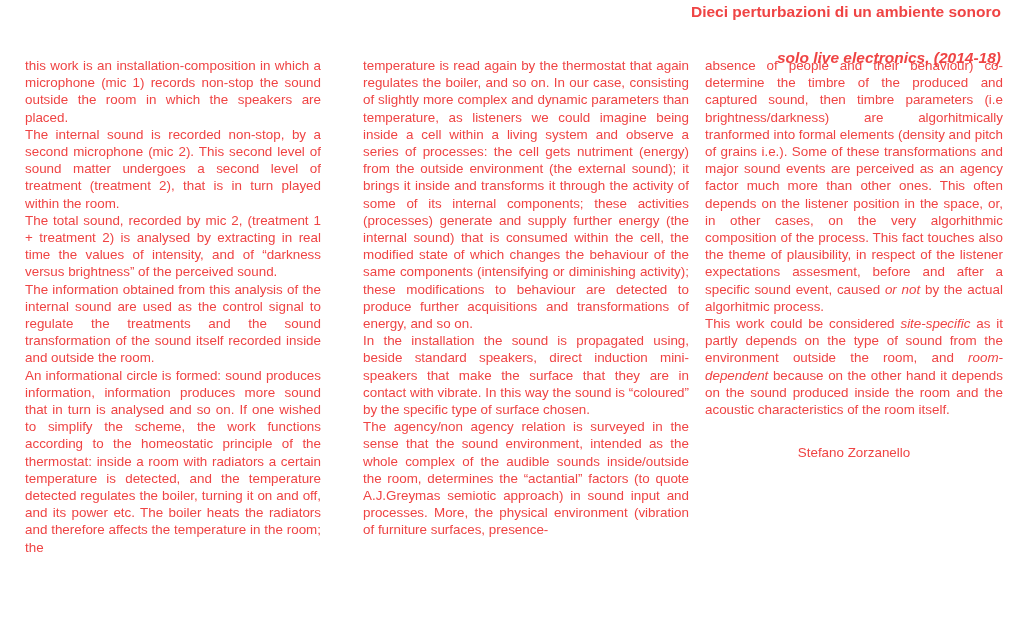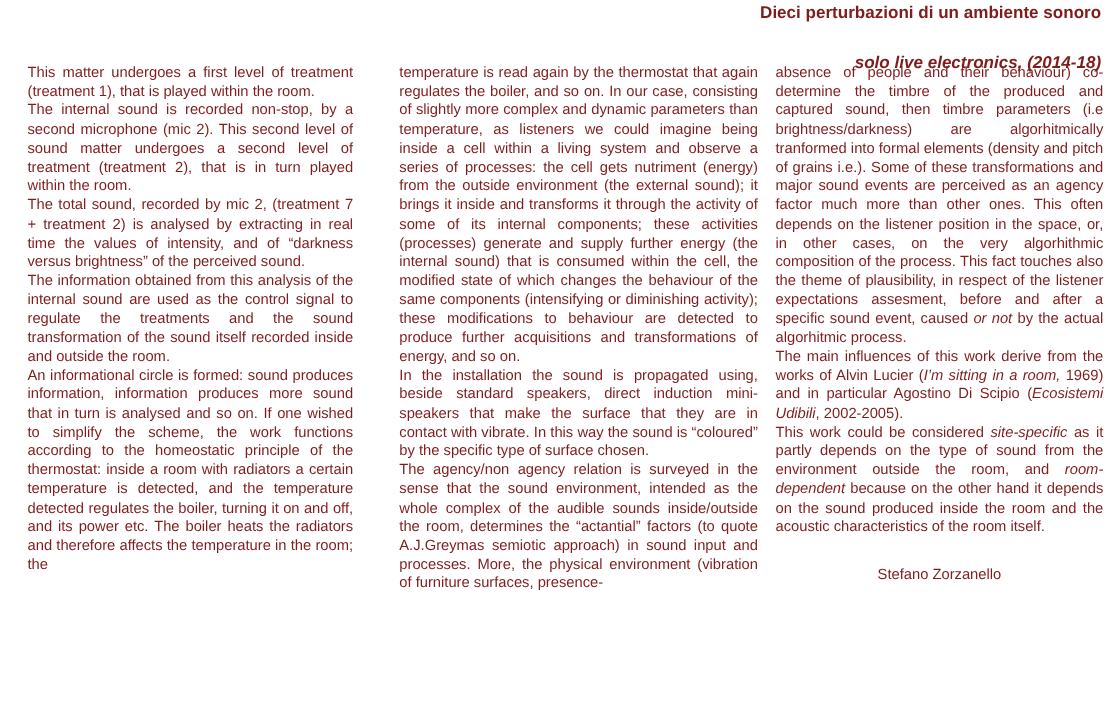--- a/index.html
+++ b/index.html
@@ -5,21 +5,21 @@
   html, body {
     margin: 0;
     padding: 0;
     background: #ffffff;
   }
   .page {
     position: relative;
     width: 1010px;
     height: 644px;
     background: #ffffff;
-    color: #7f1d1d;
+    color: #ef4444;
     font-family: "Liberation Sans", "DejaVu Sans", sans-serif;
     overflow: hidden;
   }
   .title-block {
     position: absolute;
     top: 3px;
     right: 9px;
     text-align: right;
     font-weight: bold;
     font-size: 15.5px;
@@ -58,35 +58,34 @@
 <body>
 
 <div class="page">
 
   <div class="title-block">
     <div class="title-line1">Dieci perturbazioni di un ambiente sonoro</div>
     <div class="title-line2">solo live electronics, (2014-18)</div>
   </div>
 
   <div class="text-column col-1">
-      <p><span>This matter undergoes a first level of treatment (treatment 1), that is played within the room.</span></p>
+      <p><span>this work is an installation-composition in which a microphone (mic 1) records non-stop the sound outside the room in which the speakers are placed.</span></p>
       <p><span>The internal sound is recorded non-stop, by a second microphone (mic 2). This second level of sound matter undergoes a second level of treatment (treatment 2), that is in turn played within the room.</span></p>
-      <p><span>The total sound, recorded by mic 2, (treatment 7 + treatment 2) is analysed by extracting in real time the values of intensity, and of “darkness versus brightness” of the perceived sound.</span></p>
+      <p><span>The total sound, recorded by mic 2, (treatment 1 + treatment 2) is analysed by extracting in real time the values of intensity, and of “darkness versus brightness” of the perceived sound.</span></p>
       <p><span>The information obtained from this analysis of the internal sound are used as the control signal to regulate the treatments and the sound transformation of the sound itself recorded inside and outside the room.</span></p>
       <p><span>An informational circle is formed: sound produces information, information produces more sound that in turn is analysed and so on. If one wished to simplify the scheme, the work functions according to the homeostatic principle of the thermostat: inside a room with radiators a certain temperature is detected, and the temperature detected regulates the boiler, turning it on and off, and its power etc. The boiler heats the radiators and therefore affects the temperature in the room; the</span></p>
     </div>
 
   <div class="text-column col-2">
       <p><span>temperature is read again by the thermostat that again regulates the boiler, and so on. In our case, consisting of slightly more complex and dynamic parameters than temperature, as listeners we could imagine being inside a cell within a living system and observe a series of processes: the cell gets nutriment (energy) from the outside environment (the external sound); it brings it inside and transforms it through the activity of some of its internal components; these activities (processes) generate and supply further energy (the internal sound) that is consumed within the cell, the modified state of which changes the behaviour of the same components (intensifying or diminishing activity); these modifications to behaviour are detected to produce further acquisitions and transformations of energy, and so on.</span></p>
       <p><span>In the installation the sound is propagated using, beside standard speakers, direct induction mini-speakers that make the surface that they are in contact with vibrate. In this way the sound is “coloured” by the specific type of surface chosen.</span></p>
       <p><span>The agency/non agency relation is surveyed in the sense that the sound environment, intended as the whole complex of the audible sounds inside/outside the room, determines the “actantial” factors (to quote A.J.Greymas semiotic approach) in sound input and processes. More, the physical environment (vibration of furniture surfaces, presence-</span></p>
     </div>
 
   <div class="text-column col-3">
     <div>
         <p><span>absence of people and their behaviour) co-determine the timbre of the produced and captured sound, then timbre parameters (i.e brightness/darkness) are algorhitmically tranformed into formal elements (density and pitch of grains i.e.). Some of these transformations and major sound events are perceived as an agency factor much more than other ones. This often depends on the listener position in the space, or, in other cases, on the very algorhithmic composition of the process. This fact touches also the theme of plausibility, in respect of the listener expectations assesment, before and after a specific sound event, caused </span><em>or not</em><span> by the actual algorhitmic process.</span></p>
-        <p><span>The main influences of this work derive from the works of Alvin Lucier (</span><em>I’m sitting in a room,</em><span> 1969) and in particular Agostino Di Scipio (</span><em>Ecosistemi Udibili</em><span>, 2002-2005).</span></p>
         <p><span>This work could be considered </span><em>site-specific</em><span> as it partly depends on the type of sound from the environment outside the room, and </span><em>room-dependent</em><span> because on the other hand it depends on the sound produced inside the room and the acoustic characteristics of the room itself.</span></p>
       </div>
     <div class="signature">Stefano Zorzanello</div>
   </div>
 
 </div>
 
 </body></html>

